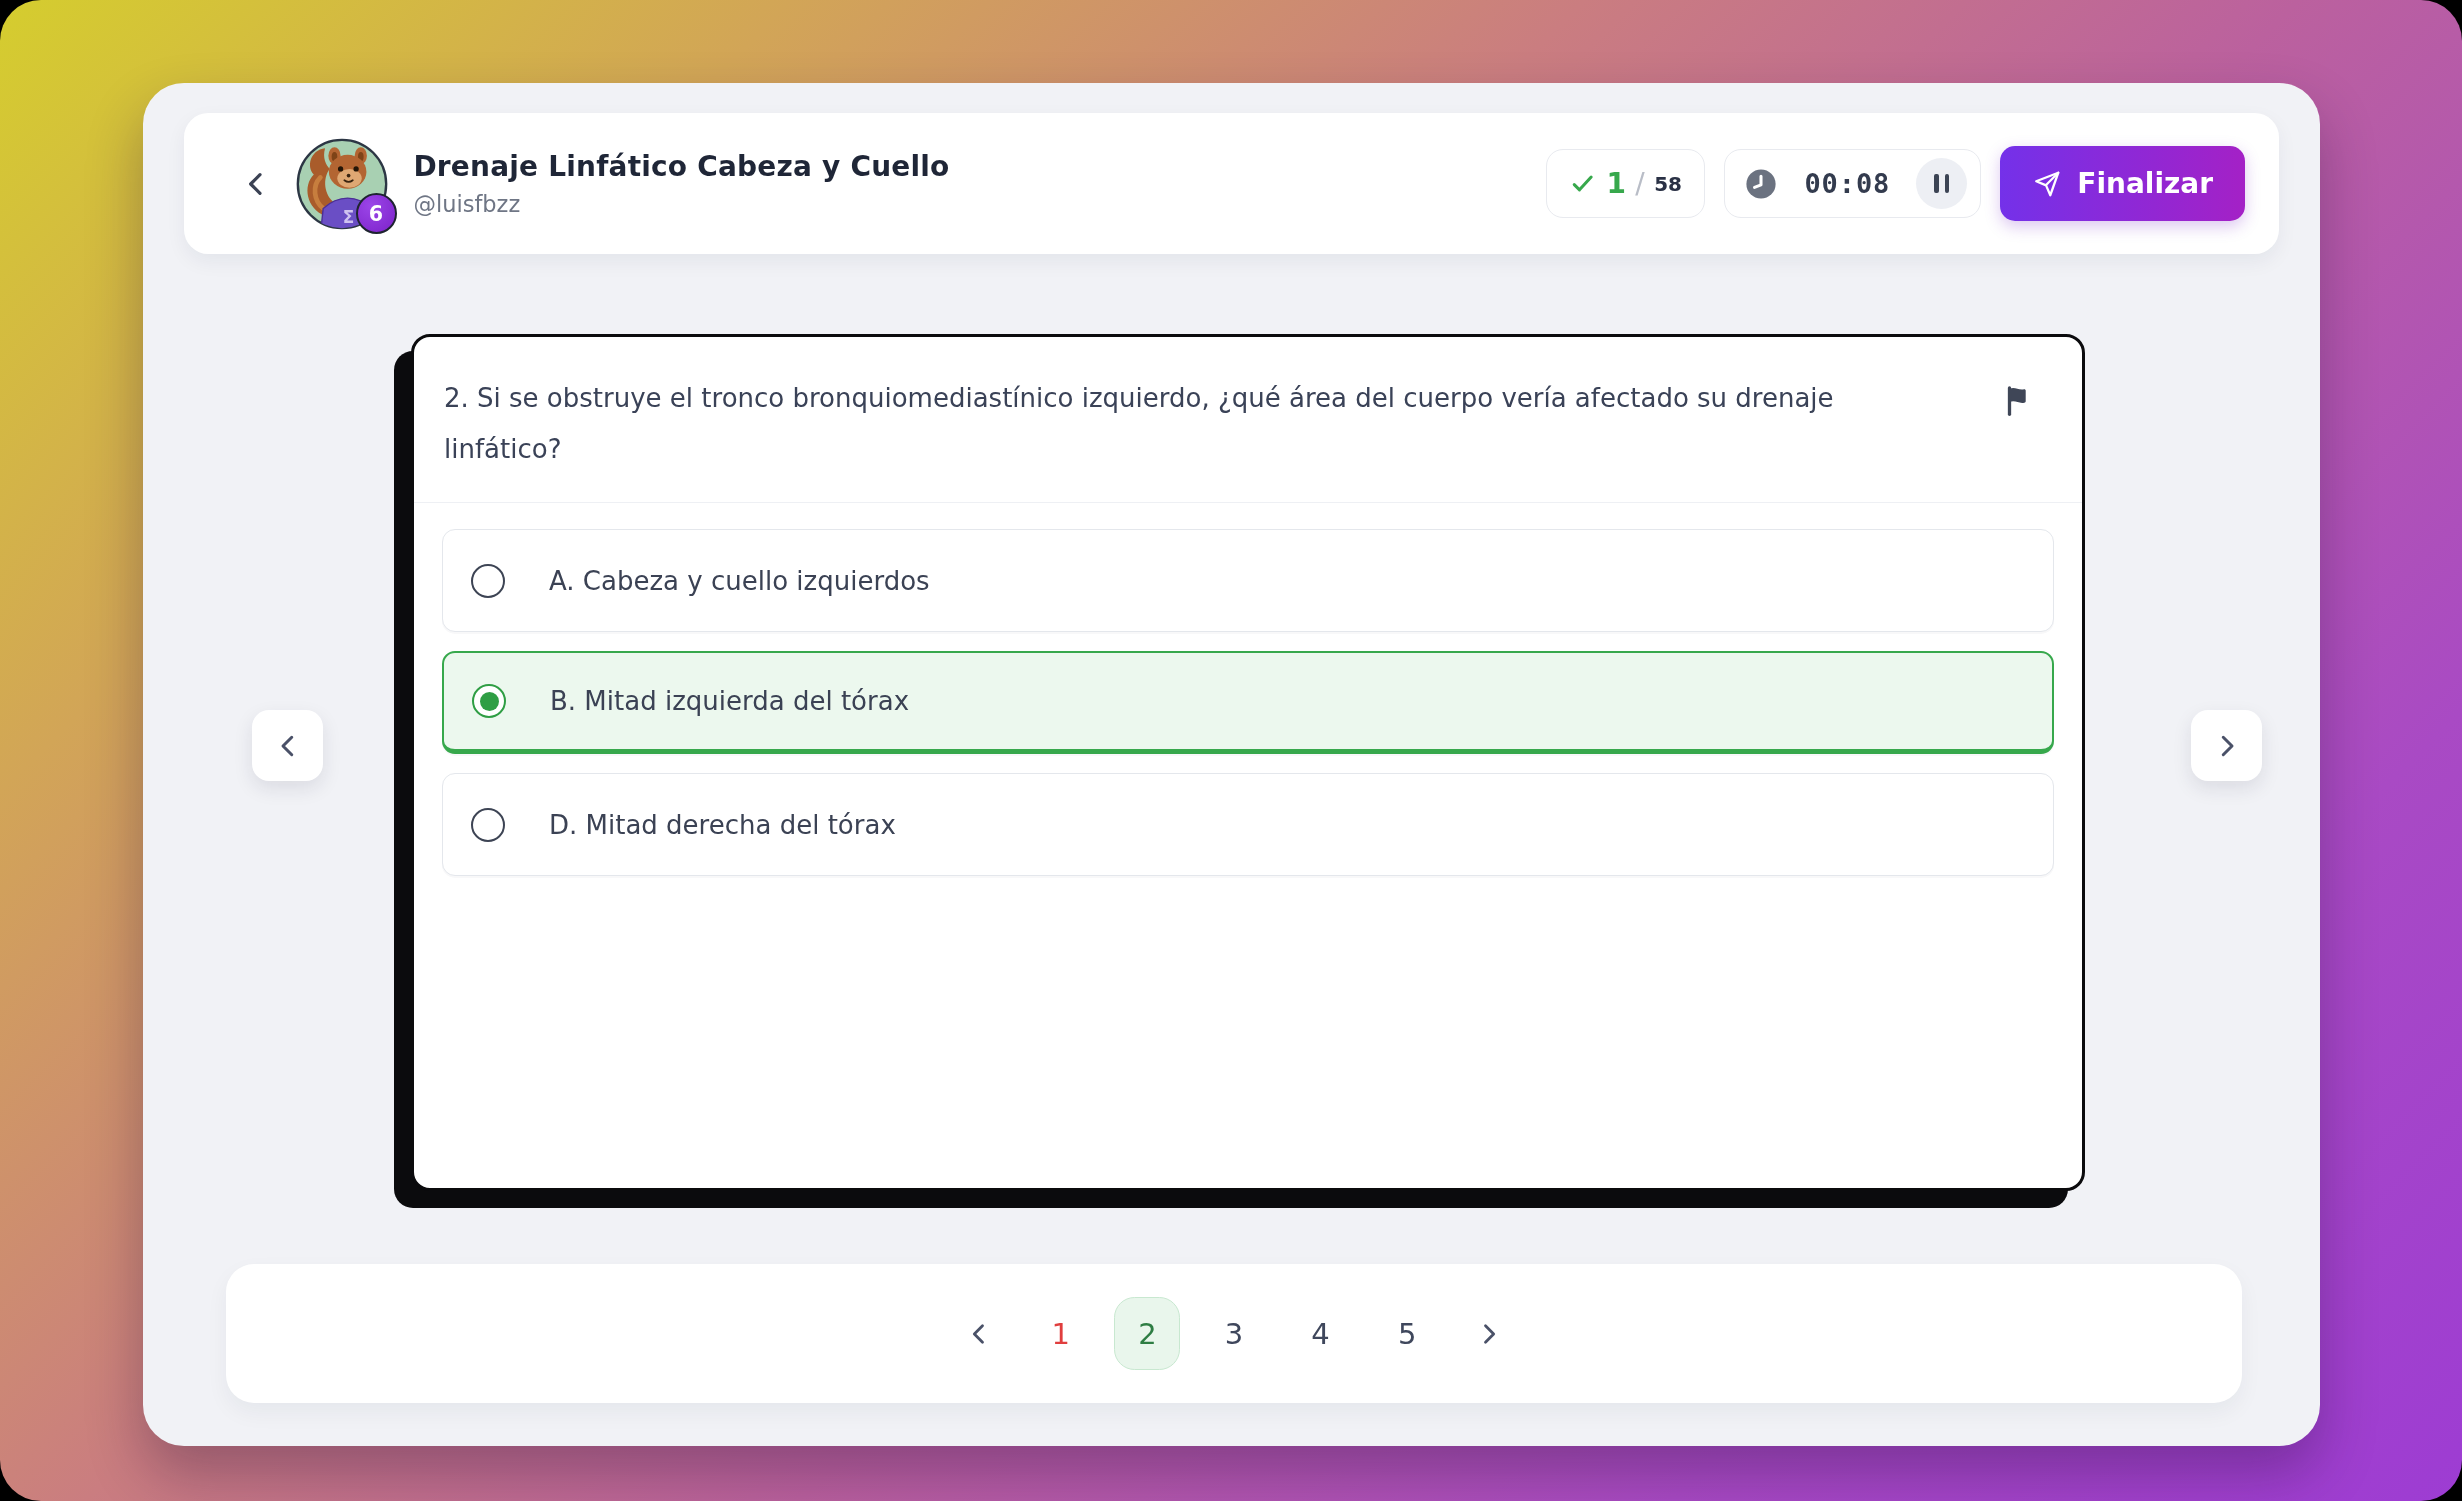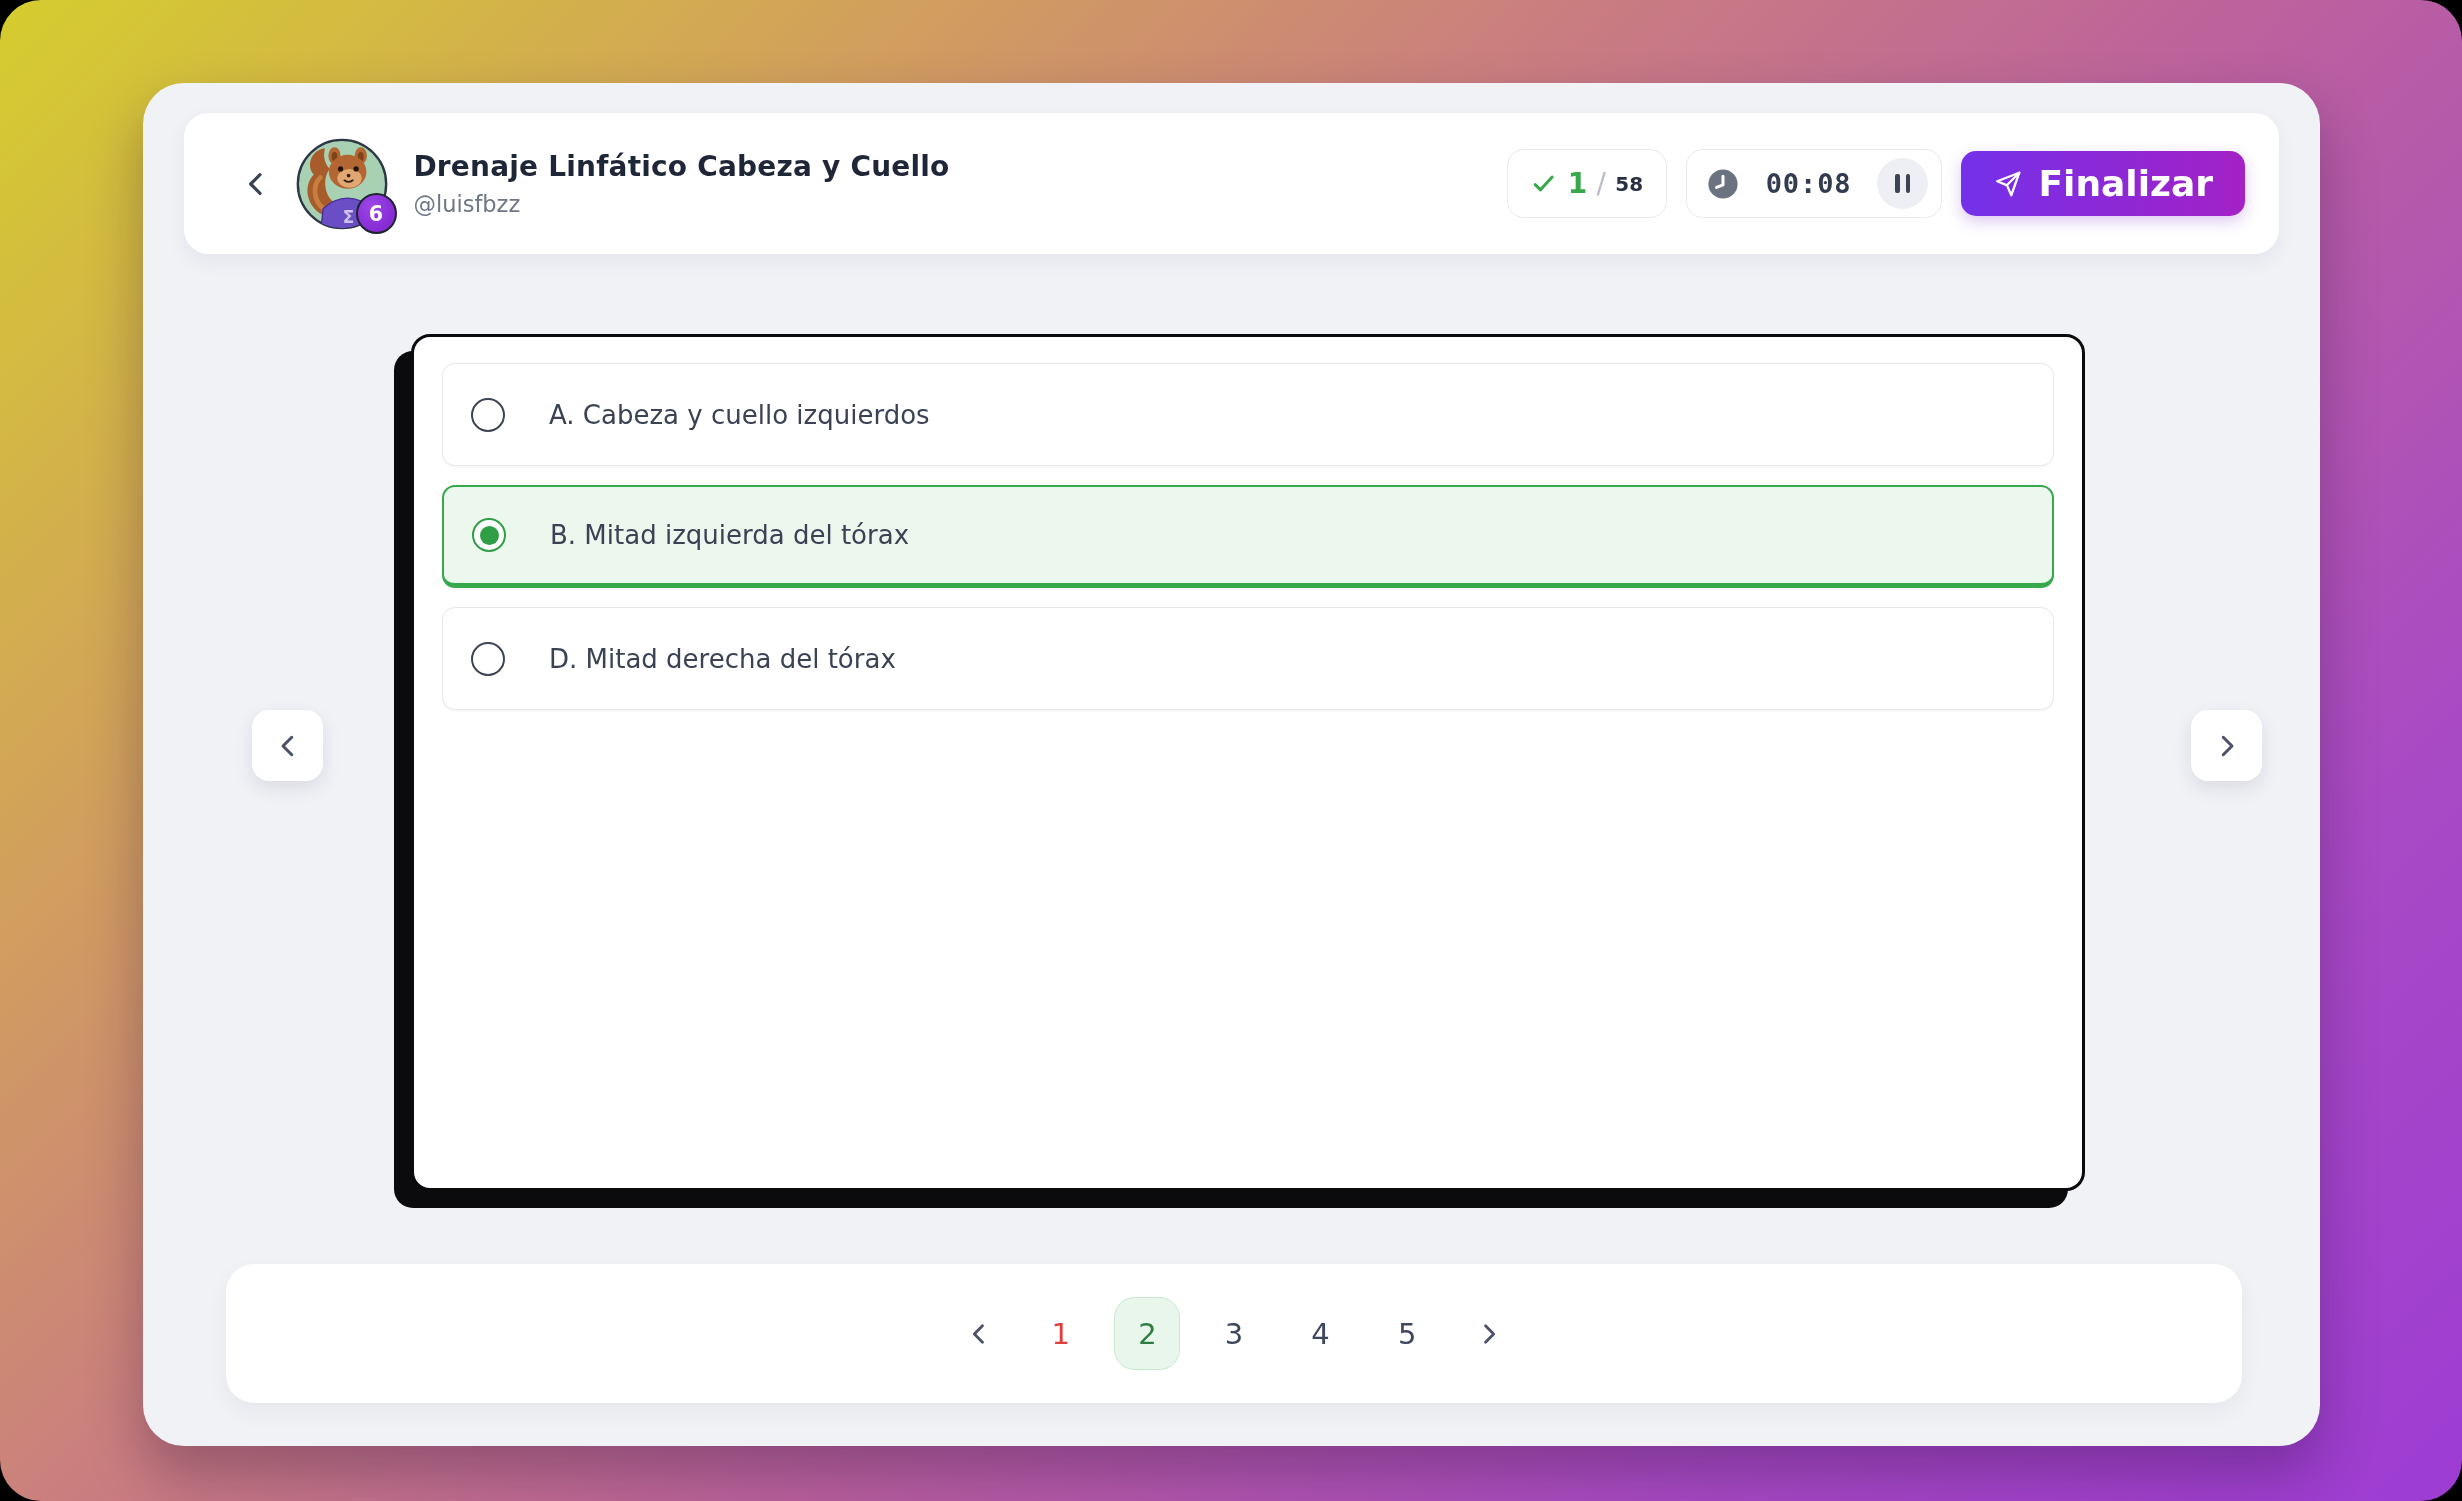--- a/index.html
+++ b/index.html
@@ -43,23 +43,23 @@
   .progress-pill .num-sep{color:#b9bdc7;font-weight:400;font-size:28px;}
   .progress-pill .num-total{color:#2a3145;font-weight:700;font-size:20px;}
   .timer-pill{padding:0 13px 0 19px;gap:26px;}
   .timer-time{font-family:"DejaVu Sans Mono","Liberation Mono",monospace;font-size:27px;font-weight:700;color:#333b4e;letter-spacing:0.9px;}
   .pause-btn{
     width:51px;height:51px;border-radius:50%;background:#edeff4;border:none;cursor:pointer;
     display:flex;align-items:center;justify-content:center;gap:5.6px;
   }
   .pause-btn span{display:block;width:4.7px;height:19px;border-radius:1.9px;background:#3c4454;}
   .finish-btn{
-    height:65px;border:none;border-radius:15px;cursor:pointer;
+    height:75px;border:none;border-radius:15px;cursor:pointer;
     background:linear-gradient(90deg,#7431e9 0%,#a421c6 100%);
-    color:#fff;font-weight:700;font-size:36px;font-family:inherit;
+    color:#fff;font-weight:700;font-size:28px;font-family:inherit;
     display:flex;align-items:center;gap:15px;padding:0 32px;
     box-shadow:0 5.6px 15px rgba(120,40,200,.25);
   }
   
   .side-nav{
     position:absolute;width:71px;height:71px;border-radius:17px;background:#fff;border:none;cursor:pointer;
     box-shadow:0 7.5px 19px rgba(25,30,60,.10);display:flex;align-items:center;justify-content:center;
   }
   .side-nav.prev{left:109px;top:627px;}
   .side-nav.next{left:2048px;top:627px;}
@@ -192,20 +192,29 @@
         <polyline points="15 5 8 12 15 19"></polyline>
       </svg>
   </button>
   <button class="side-nav next">
     <svg class="ico" width="30" height="30" viewBox="0 0 24 24" fill="none" stroke="#4a5168" stroke-width="2.4" stroke-linecap="round" stroke-linejoin="round">
         <polyline points="9 5 16 12 9 19"></polyline>
       </svg>
   </button>
 
   <div class="q-card">
+    <div class="q-head">
+      <div class="q-text">2. Si se obstruye el tronco bronquiomediastínico izquierdo, ¿qué área del cuerpo vería afectado su drenaje linfático?</div>
+      <button class="flag-btn">
+        <svg class="ico" width="36" height="36" viewBox="0 0 24 24">
+          <path d="M5 21.5V4" stroke="#3f4657" stroke-width="2.2" stroke-linecap="round"></path>
+          <path d="M5 4.6c3.6-1.9 5.6 1.1 9.7.3.6-.1 1.1.3 1.1.9v7c0 .5-.4.9-.9 1-4 .8-6-2-9.9-.4z" fill="#3f4657"></path>
+        </svg>
+      </button>
+    </div>
 
     <div class="q-options">
       <div class="option">
         <span class="radio"></span>
         <span class="option-label">A. Cabeza y cuello izquierdos</span>
       </div>
       <div class="option selected">
         <span class="radio"></span>
         <span class="option-label">B. Mitad izquierda del tórax</span>
       </div>

